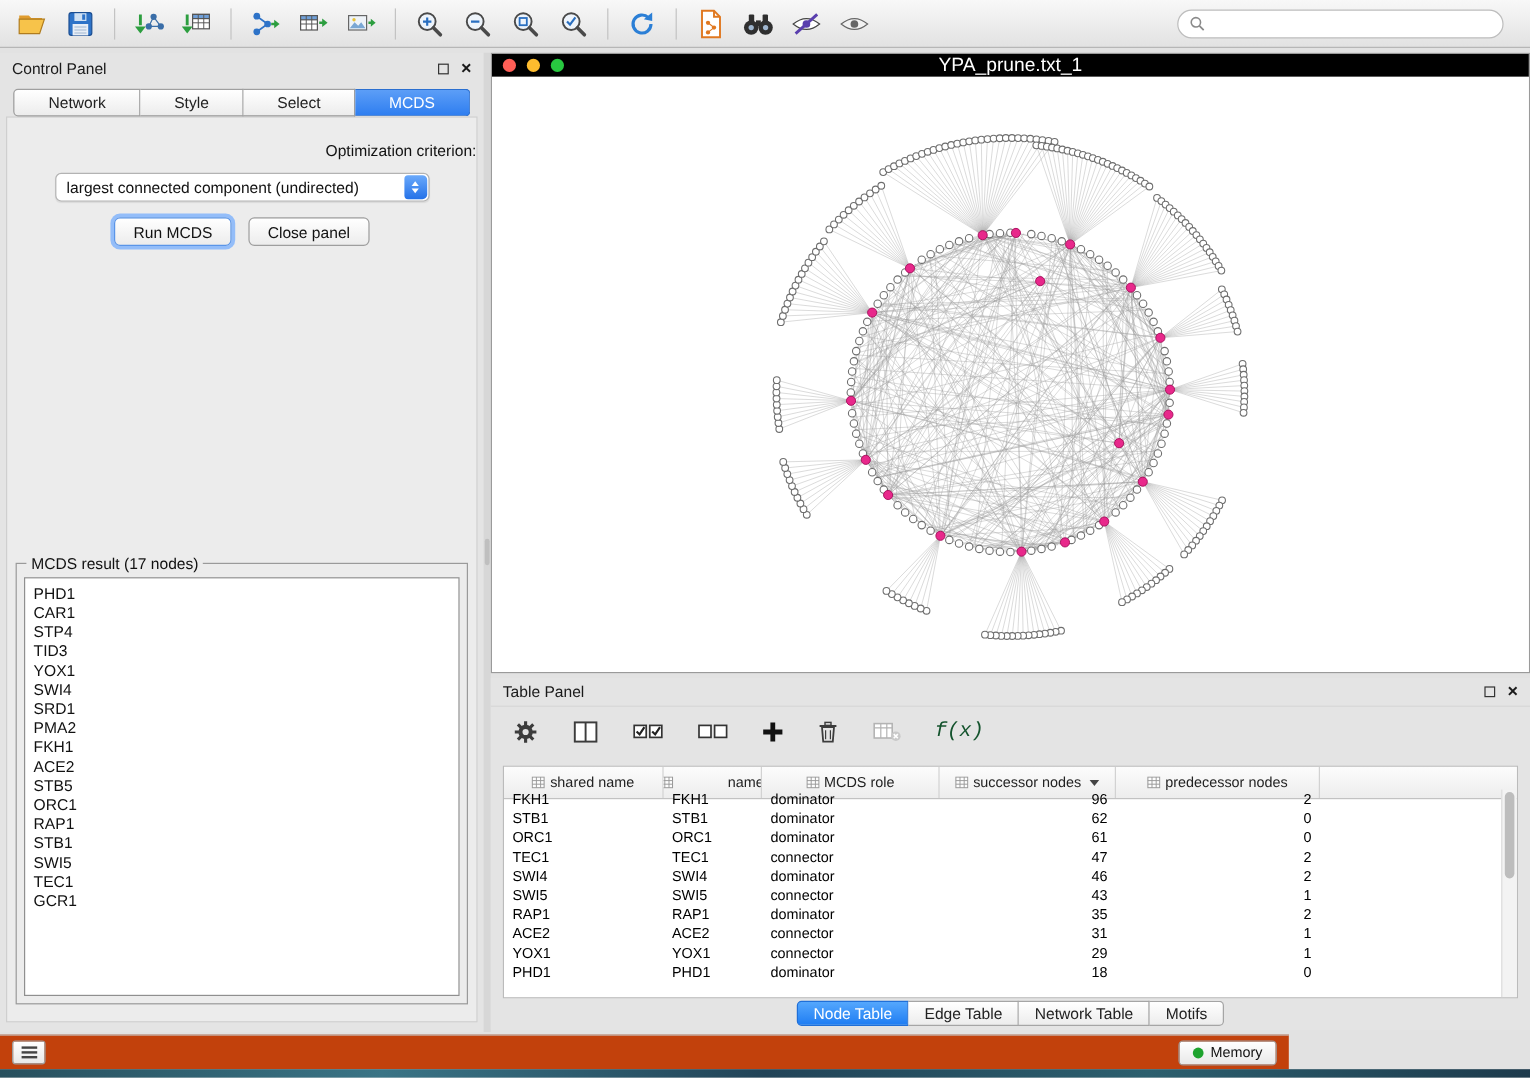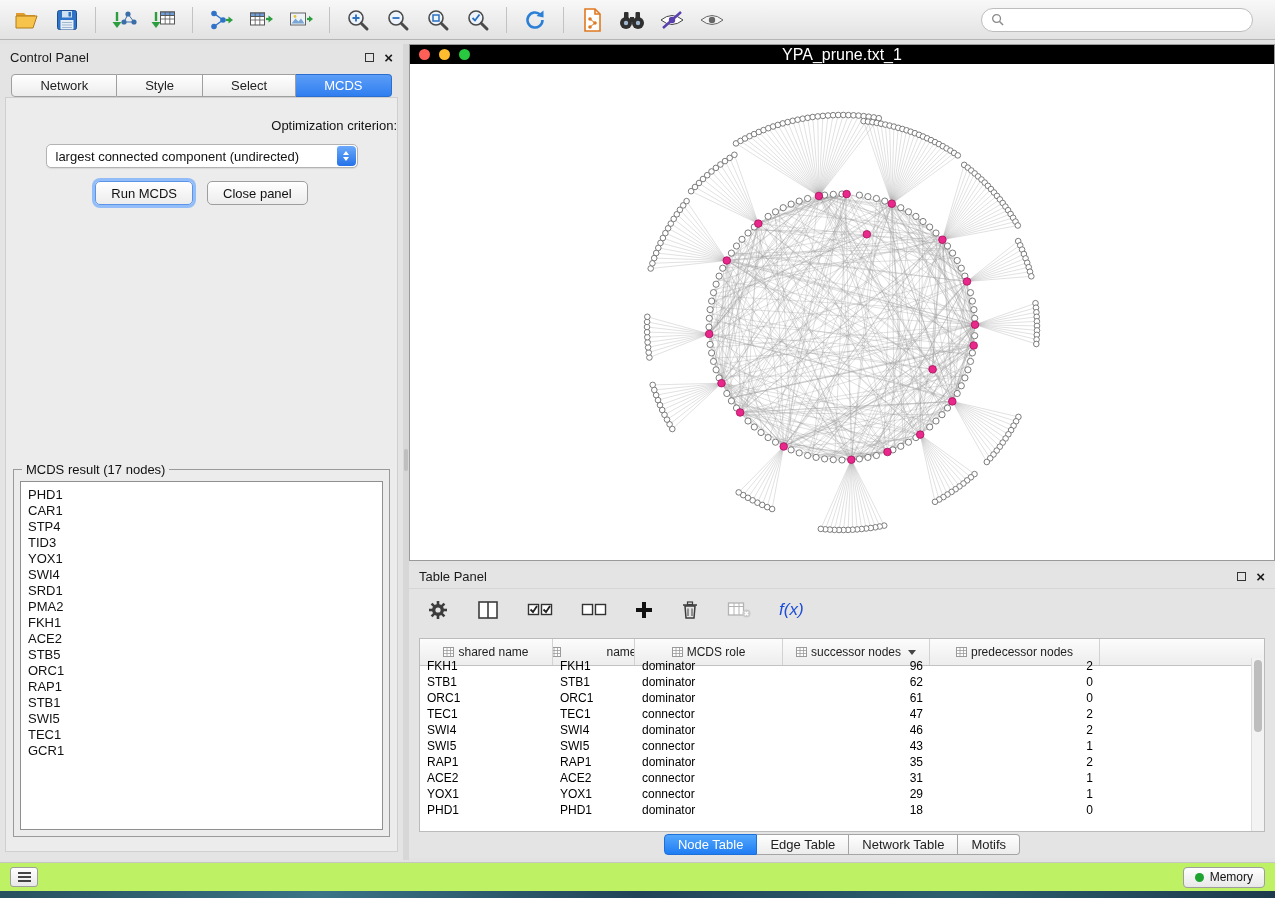--- a/index.html
+++ b/index.html
@@ -49,41 +49,41 @@
   .tl{width:11px;height:11px;border-radius:50%;margin-left:9px;flex:0 0 auto}
   .tl.red{background:#ff5f57}.tl.yellow{background:#febc2e}.tl.green{background:#28c840}
   .net-title{position:absolute;left:0;right:0;text-align:center;color:#fff;font-size:16px;pointer-events:none}
   .net-canvas{position:absolute;left:0;top:19px;right:0;bottom:0;background:#fff}
 
   
   .table-panel{position:absolute;left:409px;top:565px;width:866px;height:293px;background:#e4e4e4}
   .tp-header{height:23px;display:flex;align-items:center;font-size:13px;color:#1a1a1a;padding:0 10px}
   .tp-toolbar{height:42px;display:flex;align-items:center;padding-left:18px;gap:28px;border-top:1px solid #d6d6d6}
   .tp-tool{display:flex;align-items:center;justify-content:center}
-  .fx{font-family:Liberation Sans, sans-serif;font-style:italic;font-size:17px;color:#1d4ed8}
+  .fx{font-family:Liberation Mono, monospace;font-style:italic;font-size:17px;color:#14532d}
   .tp-table{position:absolute;left:10px;right:10px;top:73px;bottom:26px;background:#fff;border:1px solid #bbb;overflow:hidden}
   .thead{display:flex;height:27px;background:linear-gradient(#fcfcfc,#ededed);border-bottom:1px solid #c2c2c2;padding-right:13px}
   .th{display:flex;align-items:center;justify-content:center;gap:4px;font-size:12px;color:#222;border-right:1px solid #d2d2d2;overflow:hidden;flex:0 0 auto}
   .th-filler{border-right:none}
   .th-icon{display:flex;align-items:center}
   .dd-arrow{width:0;height:0;border-left:4px solid transparent;border-right:4px solid transparent;border-top:5px solid #444;margin-left:3px}
   .tbody{position:absolute;left:0;right:13px;top:19px;bottom:0;overflow:hidden}
   .tr{display:flex;height:16px;align-items:center}
   .td{font-size:12px;color:#000;padding:0 7px;white-space:nowrap;overflow:hidden;flex:0 0 auto}
   .td.num{text-align:right}
   .vscroll{position:absolute;right:0;top:19px;bottom:0;width:13px;background:#f3f3f3;border-left:1px solid #ddd}
   .vthumb{position:absolute;left:2px;right:2px;top:2px;height:72px;background:#bdbdbd;border-radius:5px}
   .tp-tabs{position:absolute;left:0;right:0;bottom:3px;display:flex;justify-content:center}
   .ttab{font-size:13px;padding:2px 13px;background:linear-gradient(#ffffff,#ececec);border:1px solid #a5a5a5;border-left:none;color:#222}
   .ttab:first-child{border-left:1px solid #a5a5a5;border-radius:4px 0 0 4px}
   .ttab:last-child{border-radius:0 4px 4px 0}
   .ttab.active{background:linear-gradient(#54a7fd,#1f7df3);color:#fff;border-color:#1f6fd8}
 
   
-  .status-bar{position:absolute;left:0;top:862px;width:1275px;height:29px;background:#bef264;border-top:1px solid #c6c6c6;display:flex;align-items:center;padding:0 10px}
+  .status-bar{position:absolute;left:0;top:862px;width:1074px;height:29px;background:#c2410c;border-top:1px solid #c6c6c6;display:flex;align-items:center;padding:0 10px}
   .menu-btn{width:28px;height:20px;border:1px solid #9e9e9e;border-radius:3px;background:linear-gradient(#fff,#e8e8e8);display:flex;align-items:center;justify-content:center}
   .hamb{display:flex;flex-direction:column;gap:2px}
   .hamb i{display:block;width:13px;height:2px;background:#444}
   .memory-btn{margin-left:auto;display:flex;align-items:center;gap:6px;height:21px;padding:0 11px;border:1px solid #9e9e9e;border-radius:4px;background:linear-gradient(#fff,#e8e8e8);font-size:12px;color:#111}
   .mem-dot{width:9px;height:9px;border-radius:50%}
   .desktop-strip{position:absolute;left:0;top:891px;width:1275px;height:7px;background:linear-gradient(90deg,#28505e,#3a7486,#224458,#2c5f6e,#1d3a4c)}
 </style>
 </head>
 <body>
 

